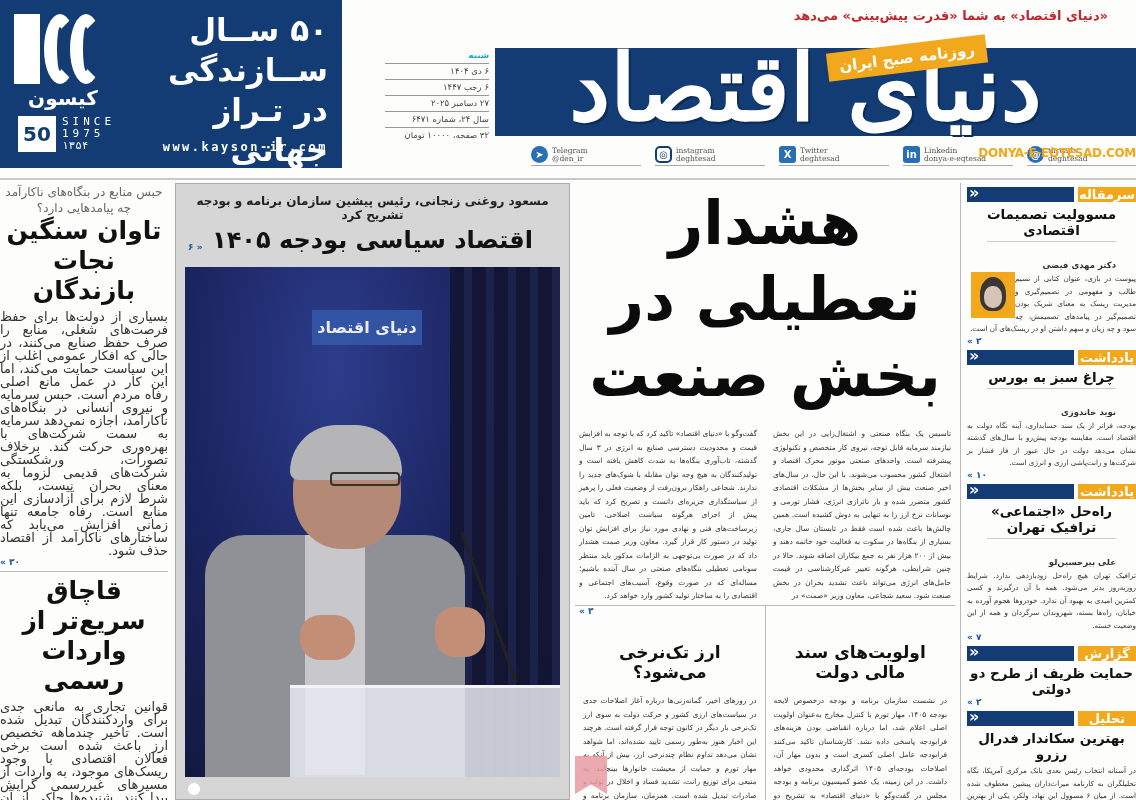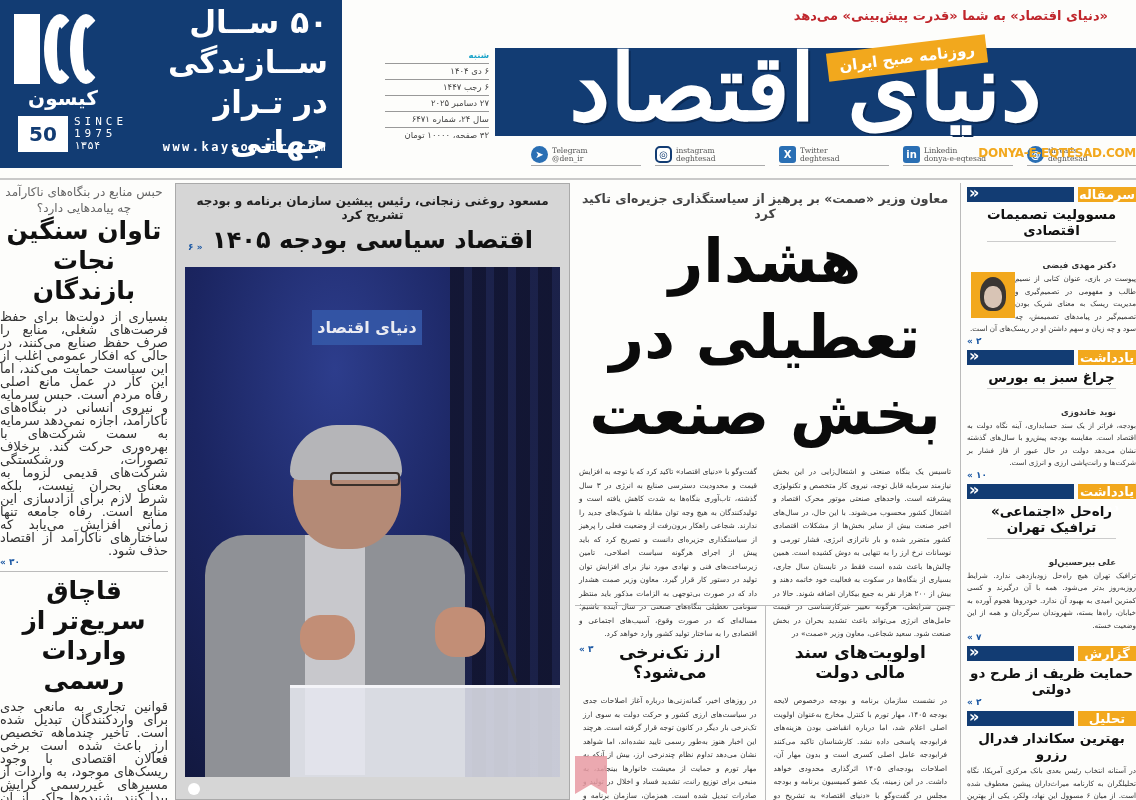--- a/index.html
+++ b/index.html
@@ -6,23 +6,23 @@
   html, body { width: 1136px; height: 800px; overflow: hidden; background: #fdfdfb; }
   body { font-family: "DejaVu Sans", sans-serif; color: #1a1a1a; position: relative; direction: ltr; }
 
   
   .ad-box { position: absolute; left: 0; top: 0; width: 342px; height: 168px; background: #123c73; color: #fff; }
   .ad-logo { position: absolute; left: 14px; top: 14px; width: 96px; height: 70px; display: flex; }
   .ad-logo .k { width: 26px; height: 70px; background: #fff; margin-right: 4px; }
   .ad-logo .c { width: 32px; height: 70px; border: 13px solid #fff; border-right-color: transparent; border-radius: 50%; margin-right: -6px; }
   .ad-brand { position: absolute; left: 18px; top: 86px; width: 90px; text-align: center; font-size: 20px; font-weight: bold; }
   .ad-since { position: absolute; left: 18px; top: 116px; display: flex; align-items: center; gap: 6px; }
-  .ad-50 { width: 50px; height: 36px; background: #fff; color: #123c73; font-weight: bold; font-size: 20px; display: flex; align-items: center; justify-content: center; }
+  .ad-50 { width: 38px; height: 36px; background: #fff; color: #123c73; font-weight: bold; font-size: 20px; display: flex; align-items: center; justify-content: center; }
   .ad-years { font-family: "DejaVu Sans Mono", monospace; font-size: 11px; letter-spacing: 4px; line-height: 12px; }
-  .ad-lines { position: absolute; right: 14px; top: 2px; width: 215px; font-weight: bold; font-size: 31px; line-height: 40px; text-align: right; direction: rtl; }
+  .ad-lines { position: absolute; right: 14px; top: 10px; width: 215px; font-weight: bold; font-size: 31px; line-height: 40px; text-align: right; direction: rtl; }
   .ad-url { position: absolute; right: 14px; top: 140px; font-family: "DejaVu Sans Mono", monospace; font-size: 12px; letter-spacing: 2.5px; font-weight: bold; }
 
   .mast { position: absolute; left: 345px; top: 0; width: 791px; height: 180px; }
   .slogan { position: absolute; right: 28px; top: 8px; color: #c0262c; font-size: 13px; font-weight: bold; direction: rtl; }
   .mast-band { position: absolute; left: 150px; top: 48px; right: 0; height: 88px; background: #123c73; }
   .mast-title { position: absolute; left: 190px; top: 28px; right: 60px; height: 120px; color: #fff; font-family: "DejaVu Serif", serif; font-weight: bold; font-size: 92px; line-height: 120px; text-align: center; direction: rtl; letter-spacing: -2px; text-shadow: 0 0 0 #123c73, 2px 2px 0 #0b2a55; }
   .daily-tag { position: absolute; left: 482px; top: 44px; background: #f2a81d; color: #fff; font-size: 15px; font-weight: bold; padding: 5px 12px; transform: rotate(-7deg); direction: rtl; }
   .date-box { position: absolute; left: 40px; top: 48px; width: 104px; direction: rtl; font-size: 8.5px; color: #444; }
   .date-box .day { color: #1aa3c9; font-weight: bold; border-bottom: 1px solid #999; padding: 2px 0; }
   .date-box div { border-bottom: 1px solid #999; padding: 2px 0; line-height: 11px; }
@@ -230,21 +230,20 @@
     <div class="ph-glasses"></div>
     <div class="ph-hand1"></div>
     <div class="ph-hand2"></div>
     <div class="ph-mic"></div>
     <div class="ph-podium"></div>
   </div>
   <div class="ps-caption"></div>
 </div>
 
 <div class="main-story">
-  <div class="ms-kicker">معاون وزیر «صمت» بر پرهیز از سیاستگذاری جزیره‌ای تاکید کرد</div>
   <h1 class="ms-head">هشدار تعطیلی در بخش صنعت</h1>
   <div class="ms-cols">
     <p class="ms-col">تاسیس یک بنگاه صنعتی و اشتغال‌زایی در این بخش نیازمند سرمایه قابل توجه، نیروی کار متخصص و تکنولوژی پیشرفته است. واحدهای صنعتی موتور محرک اقتصاد و اشتغال کشور محسوب می‌شوند. با این حال، در سال‌های اخیر صنعت بیش از سایر بخش‌ها از مشکلات اقتصادی کشور متضرر شده و بار ناترازی انرژی، فشار تورمی و نوسانات نرخ ارز را به تنهایی به دوش کشیده است. همین چالش‌ها باعث شده است فقط در تابستان سال جاری، بسیاری از بنگاه‌ها در سکوت به فعالیت خود خاتمه دهند و بیش از ۲۰۰ هزار نفر به جمع بیکاران اضافه شوند. حالا در چنین شرایطی، هرگونه تغییر غیرکارشناسی در قیمت حامل‌های انرژی می‌تواند باعث تشدید بحران در بخش صنعت شود. سعید شجاعی، معاون وزیر «صمت» در</p>
     <div class="ms-col">
       <p>گفت‌وگو با «دنیای اقتصاد» تاکید کرد که با توجه به افزایش قیمت و محدودیت دسترسی صنایع به انرژی در ۳ سال گذشته، تاب‌آوری بنگاه‌ها به شدت کاهش یافته است و تولیدکنندگان به هیچ وجه توان مقابله با شوک‌های جدید را ندارند. شجاعی راهکار برون‌رفت از وضعیت فعلی را پرهیز از سیاستگذاری جزیره‌ای دانست و تصریح کرد که باید پیش از اجرای هرگونه سیاست اصلاحی، تامین زیرساخت‌های فنی و نهادی مورد نیاز برای افزایش توان تولید در دستور کار قرار گیرد. معاون وزیر صمت هشدار داد که در صورت بی‌توجهی به الزامات مذکور باید منتظر سونامی تعطیلی بنگاه‌های صنعتی در سال آینده باشیم؛ مساله‌ای که در صورت وقوع، آسیب‌های اجتماعی و اقتصادی را به ساختار تولید کشور وارد خواهد کرد.</p>
       <div class="ms-cont">۳ »</div>
     </div>
   </div>
   <div class="sub-row">
     <article class="sub">

